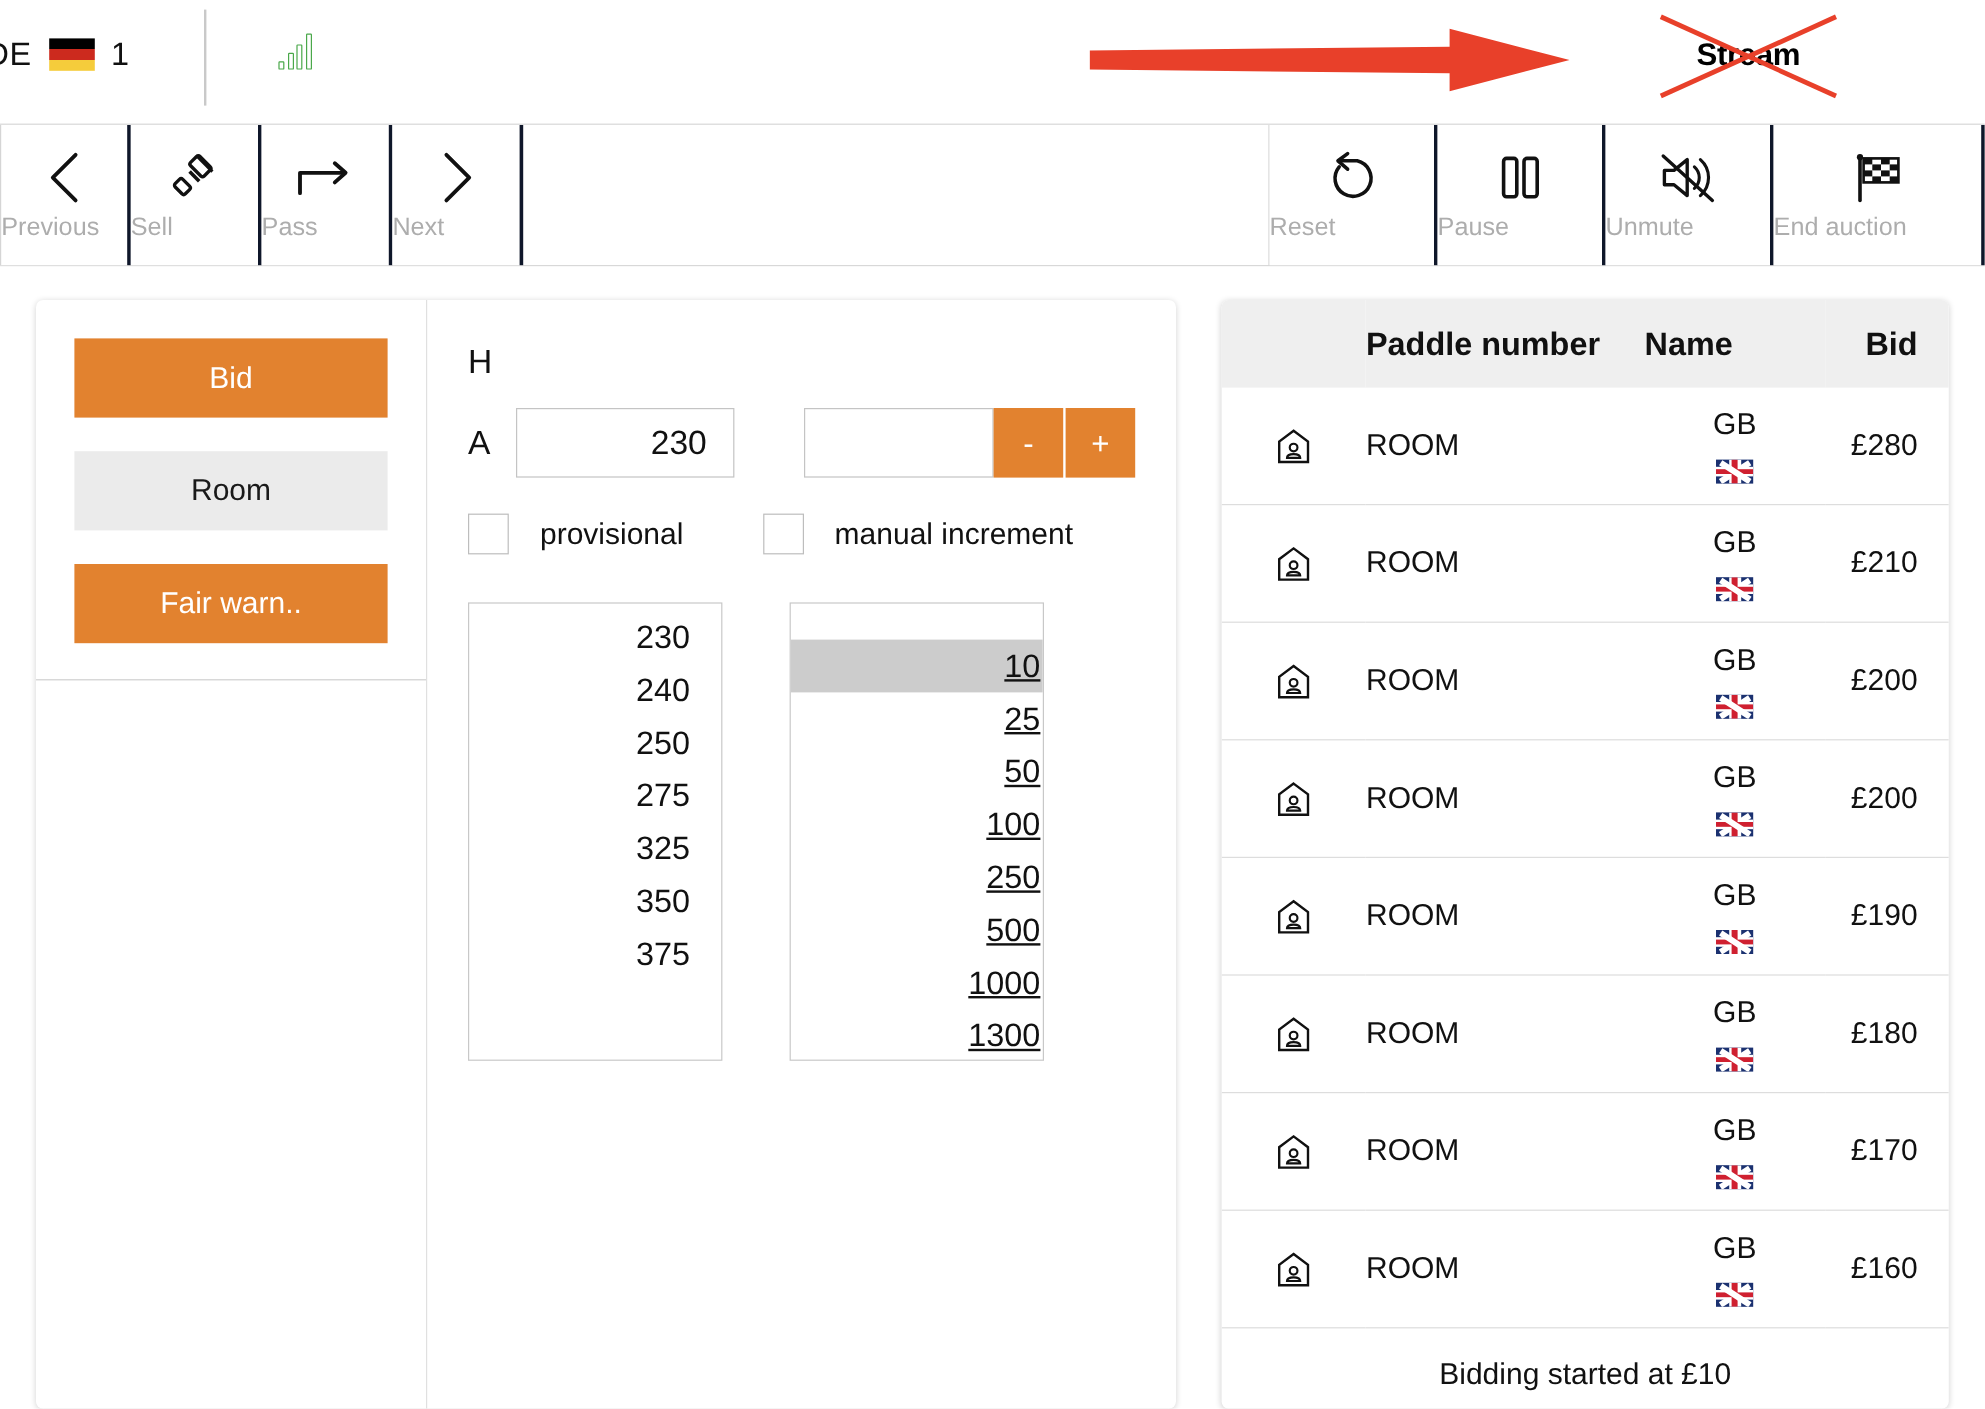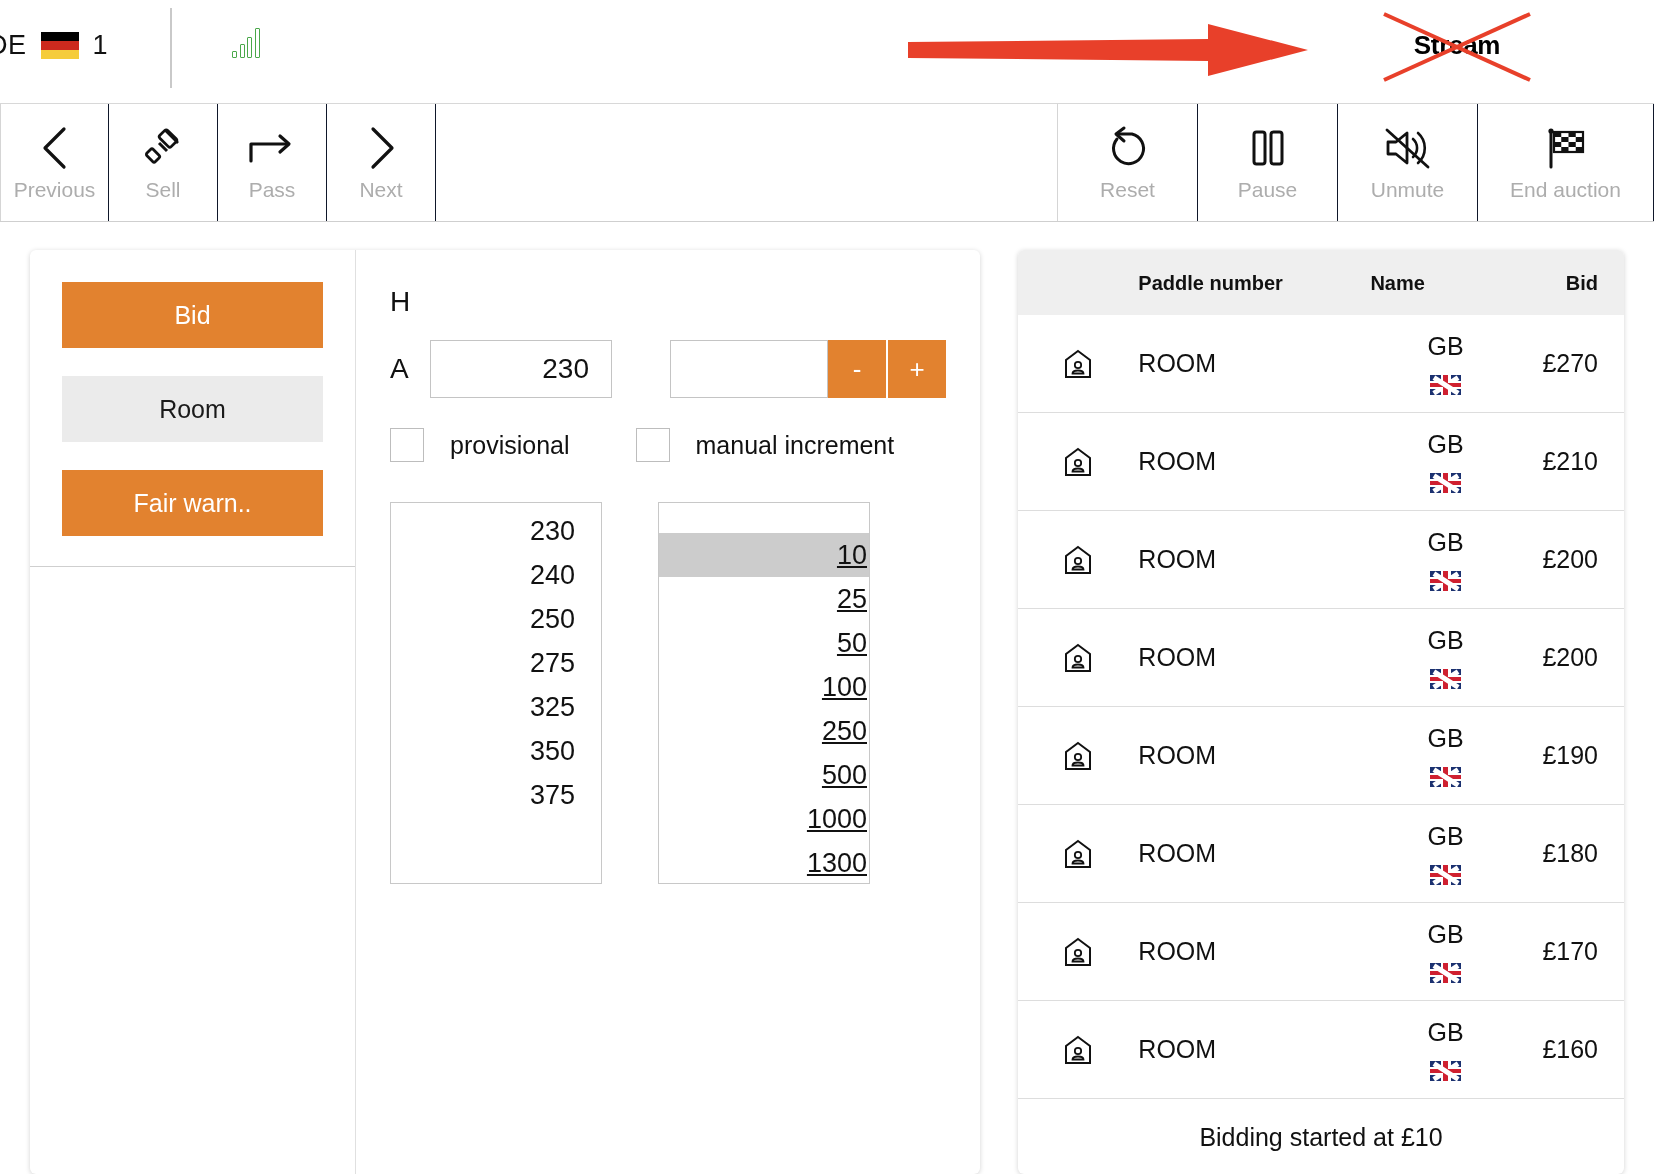--- a/index.html
+++ b/index.html
@@ -67,23 +67,23 @@
 
   
   #toolbar {
     display: flex;
     height: 118px;
     background: #ffffff;
     border-bottom: 1px solid #cfcfcf;
   }
   .tb-btn {
     width: 109px;
-    border-right: 1px solid #0f172a;
+    border-right: 3px solid #0f172a;
     display: flex; flex-direction: column;
-    align-items: center; justify-content: center;
+    justify-content: center;
     gap: 6px;
     background: #fff;
     cursor: pointer;
   }
   .tb-btn:first-child { border-left: 1px solid #d5d5d5; }
   .tb-btn .tb-icon {
     height: 48px; display: flex; align-items: center; justify-content: center;
   }
   .tb-btn .tb-label {
     font-size: 21px; color: #adadad;
@@ -213,21 +213,21 @@
     border-radius: 6px;
     box-shadow: 0 1px 5px rgba(0,0,0,.18);
     overflow: hidden;
   }
   table#bid-table {
     width: 100%; border-collapse: collapse;
     table-layout: fixed;
   }
   #bid-table thead th {
     background: #efefef;
-    font-size: 20px; font-weight: bold; color: #111;
+    font-size: 27px; font-weight: bold; color: #111;
     padding: 22px 0 20px 0;
     text-align: left;
   }
   th.col-icon, td.col-icon { width: 112px; text-align: center !important; }
   th.col-paddle, td.col-paddle { width: 216px; }
   th.col-name, td.col-name { width: 140px; }
   th.col-bid, td.col-bid { width: 96px; text-align: right !important; padding-right: 26px !important; }
   #bid-table tbody td {
     border-bottom: 1px solid #dddddd;
     font-size: 25px; color: #111;
@@ -482,21 +482,21 @@
               <span class="name-cell">
                 <span>GB</span>
                 <span class="flag-gb">
                   <span class="gb-cross-h"></span>
                   <span class="gb-cross-v"></span>
                   <span class="gb-red-h"></span>
                   <span class="gb-red-v"></span>
                 </span>
               </span>
             </td>
-            <td class="col-bid">£270</td>
+            <td class="col-bid">£280</td>
           </tr>
           <tr>
             <td class="col-icon"><svg class="room-icon" width="30" height="32" viewBox="0 0 30 32">
                 <path d="M15 3 L27 12 L27 29 L3 29 L3 12 Z" fill="none" stroke="#111" stroke-width="2"></path>
                 <circle cx="15" cy="17" r="3.2" fill="none" stroke="#111" stroke-width="1.8"></circle>
                 <path d="M9.5 25.5 C9.5 21.5 20.5 21.5 20.5 25.5 Z" fill="none" stroke="#111" stroke-width="1.8"></path>
               </svg></td>
             <td class="col-paddle">ROOM</td>
             <td class="col-name">
               <span class="name-cell">

